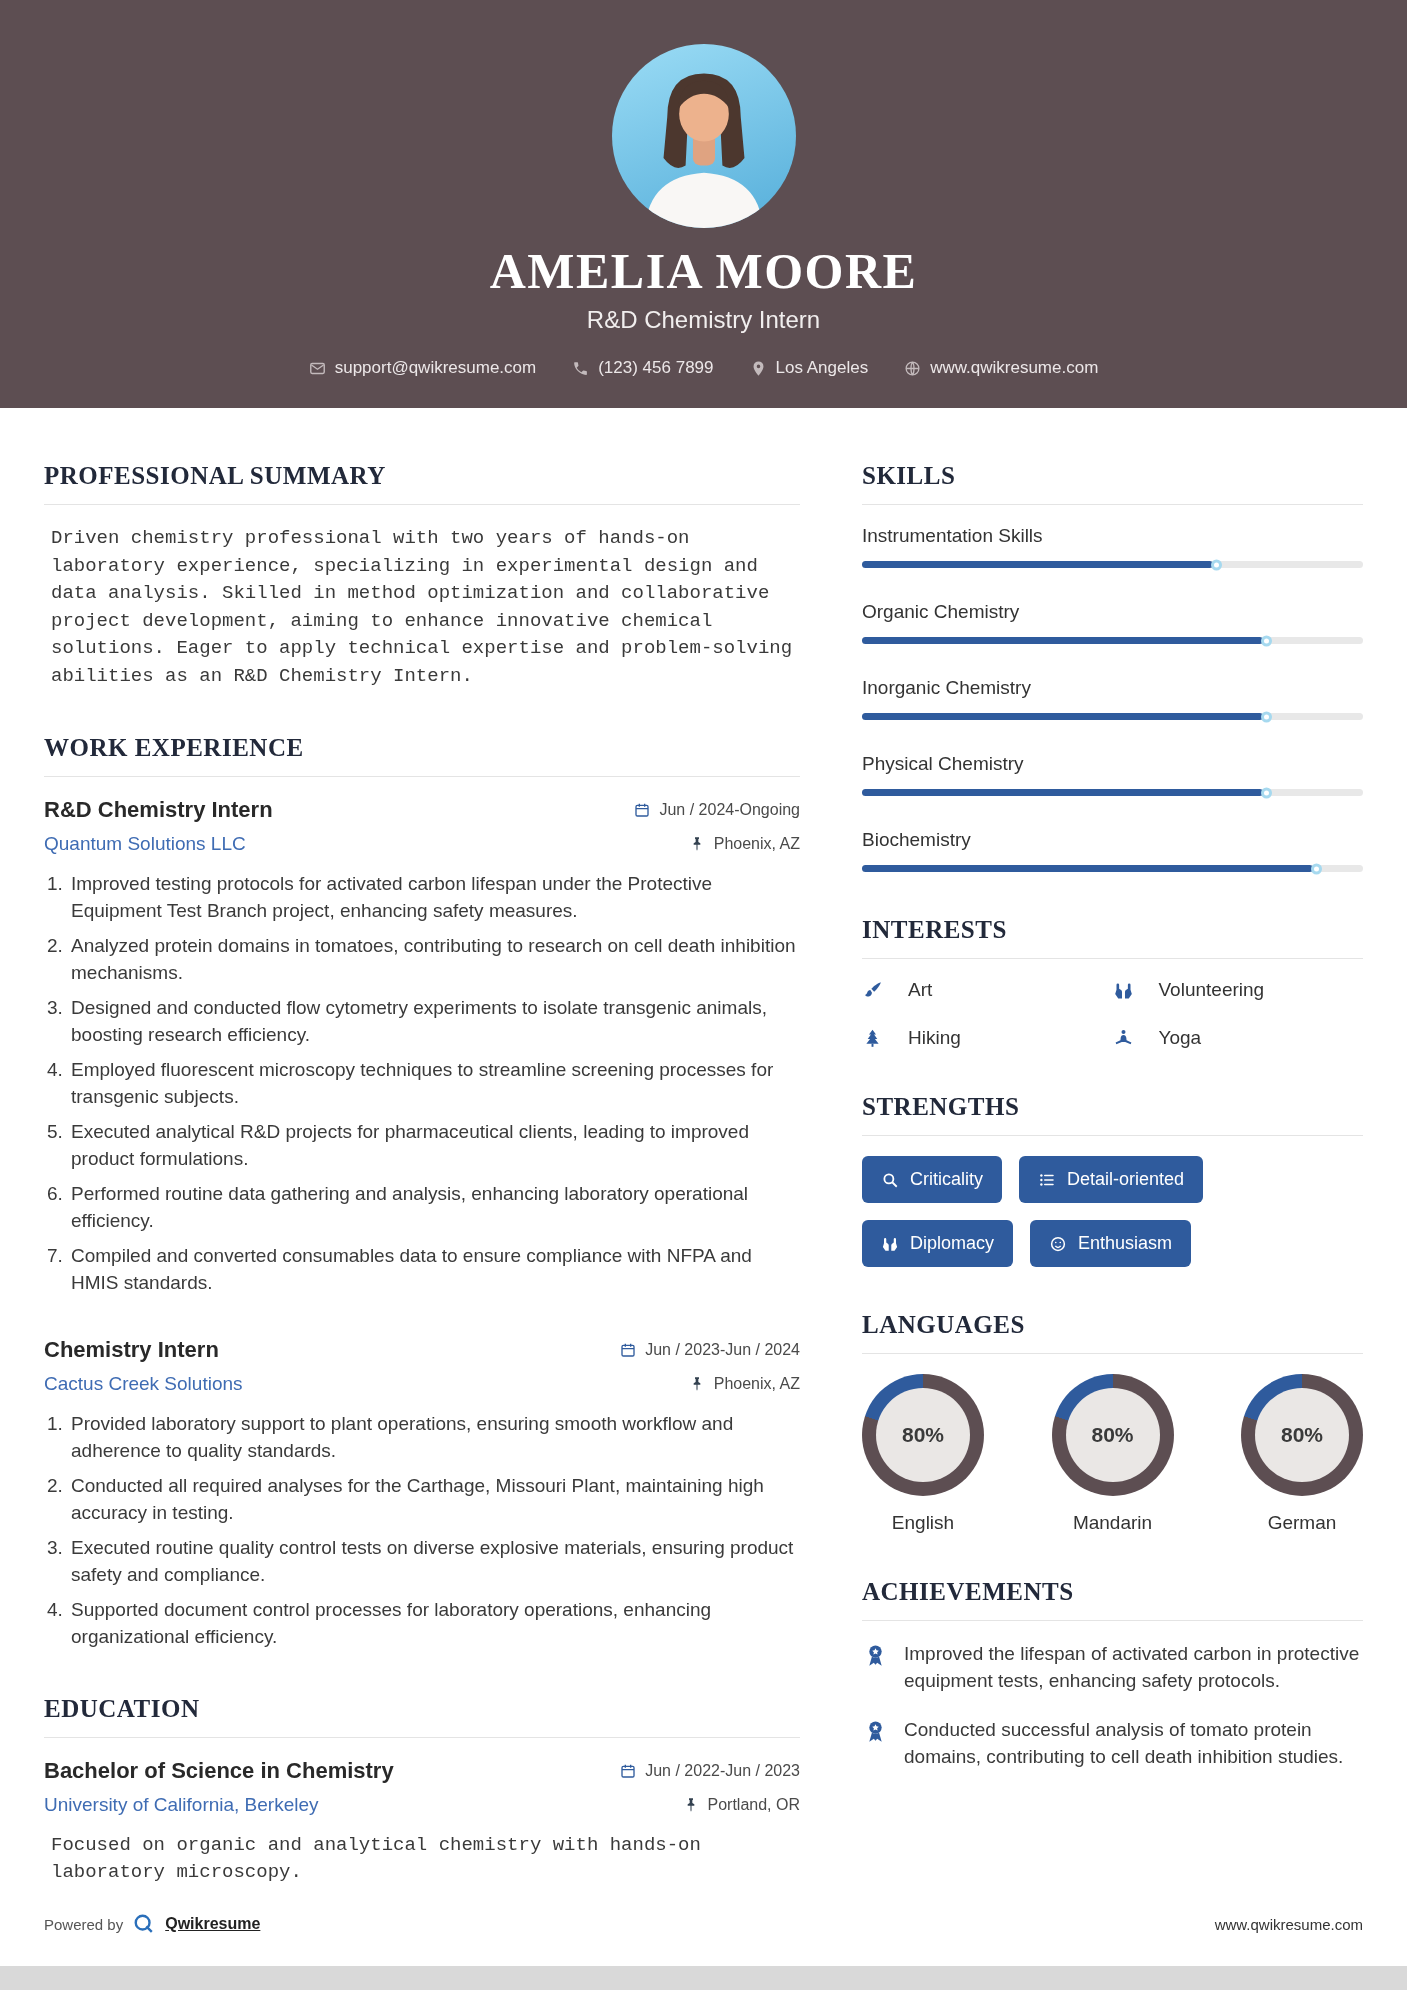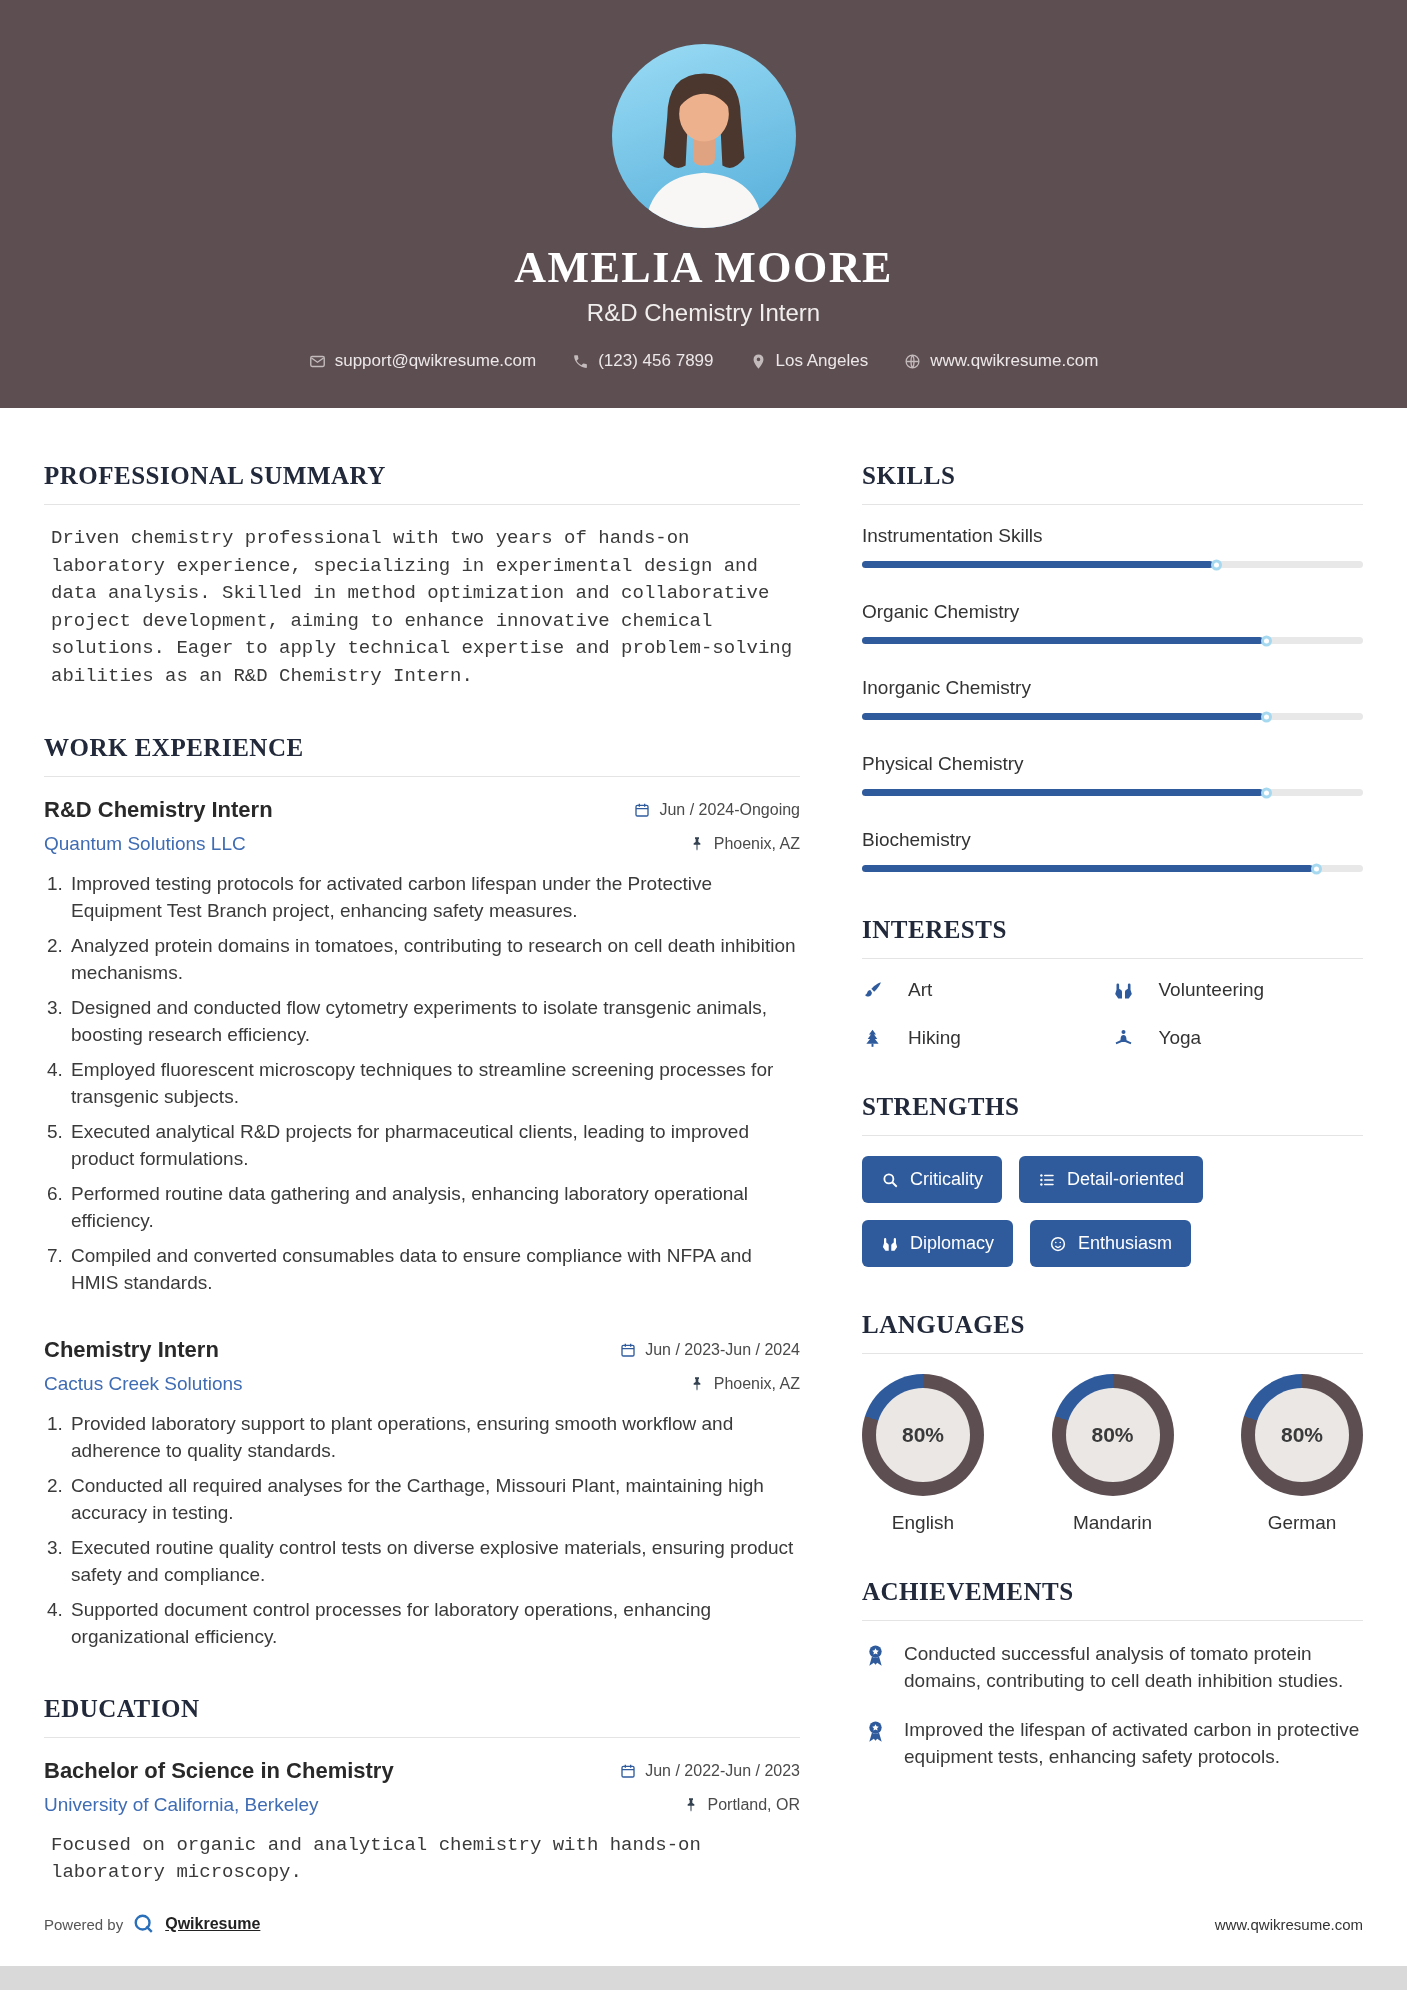--- a/index.html
+++ b/index.html
@@ -15,21 +15,21 @@
     background:#5d4e52; height:408px; text-align:center; color:#fff;
     padding-top:44px;
   }
   .avatar {
     width:184px; height:184px; border-radius:50%; margin:0 auto 14px;
     overflow:hidden; background:linear-gradient(160deg,#9bdcf5 0%,#55aeda 100%);
   }
   .avatar svg { width:100%; height:100%; display:block; }
   .person-name {
     font-family:"Liberation Serif","DejaVu Serif",serif;
-    font-size:44px; font-weight:700; letter-spacing:1.5px;
+    font-size:50px; font-weight:700; letter-spacing:1.5px;
     margin:4px 0 6px; color:#fff;
   }
   .person-title { font-size:24px; color:#f1eeee; margin-bottom:24px; }
   .contact-row {
     display:flex; justify-content:center; align-items:center; gap:36px;
     font-size:17px; color:#ece7e8;
   }
   .contact-item { display:flex; align-items:center; gap:9px; }
   .cicon { color:#c3babc; display:inline-flex; }
   .cicon svg { width:17px; height:17px; display:block; }
@@ -429,31 +429,31 @@
 
       <h2 class="section-h mt">ACHIEVEMENTS</h2>
       <div class="ach">
         <span class="aicon">
           <svg viewBox="0 0 24 24" fill="currentColor">
               <circle cx="12" cy="8.5" r="5.5"></circle>
               <path d="M8.8 13l-2.3 8 4-2.5 1.5 1.8 1.5-1.8 4 2.5-2.3-8a7 7 0 0 1-6.4 0z"></path>
               <path d="M12 5.6l.9 1.8 2 .3-1.45 1.4.35 2-1.8-.95-1.8.95.35-2L9.1 7.7l2-.3z" fill="#ffffff"></path>
             </svg>
         </span>
-        <span>Conducted successful analysis of tomato protein domains, contributing to cell death inhibition studies.</span>
+        <span>Improved the lifespan of activated carbon in protective equipment tests, enhancing safety protocols.</span>
       </div>
       <div class="ach">
         <span class="aicon">
           <svg viewBox="0 0 24 24" fill="currentColor">
               <circle cx="12" cy="8.5" r="5.5"></circle>
               <path d="M8.8 13l-2.3 8 4-2.5 1.5 1.8 1.5-1.8 4 2.5-2.3-8a7 7 0 0 1-6.4 0z"></path>
               <path d="M12 5.6l.9 1.8 2 .3-1.45 1.4.35 2-1.8-.95-1.8.95.35-2L9.1 7.7l2-.3z" fill="#ffffff"></path>
             </svg>
         </span>
-        <span>Improved the lifespan of activated carbon in protective equipment tests, enhancing safety protocols.</span>
+        <span>Conducted successful analysis of tomato protein domains, contributing to cell death inhibition studies.</span>
       </div>
 
     </aside>
   </main>
 
   <footer class="footer">
     <div class="powered">
       <span>Powered by</span>
       <span class="logo-icon">
         <svg viewBox="0 0 24 24" fill="none" stroke="currentColor" stroke-width="2.6">

